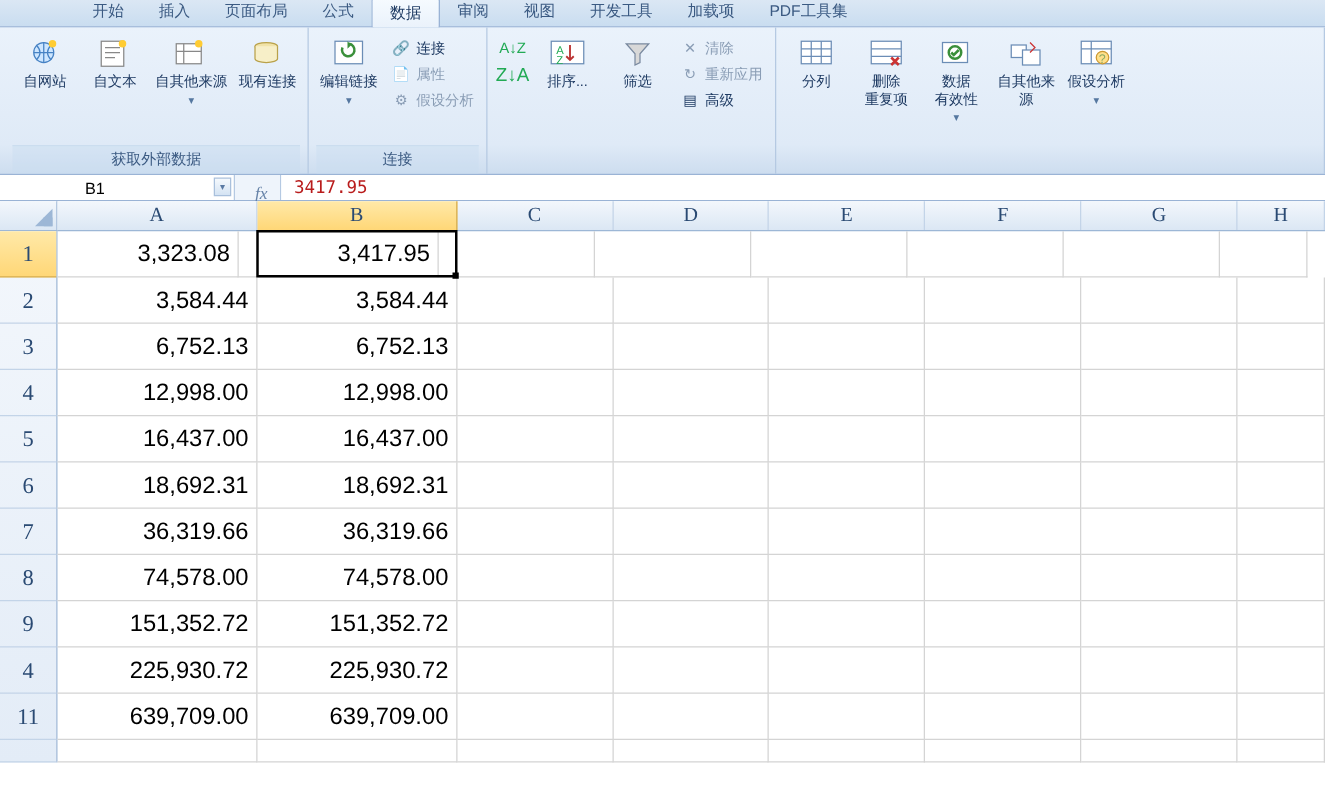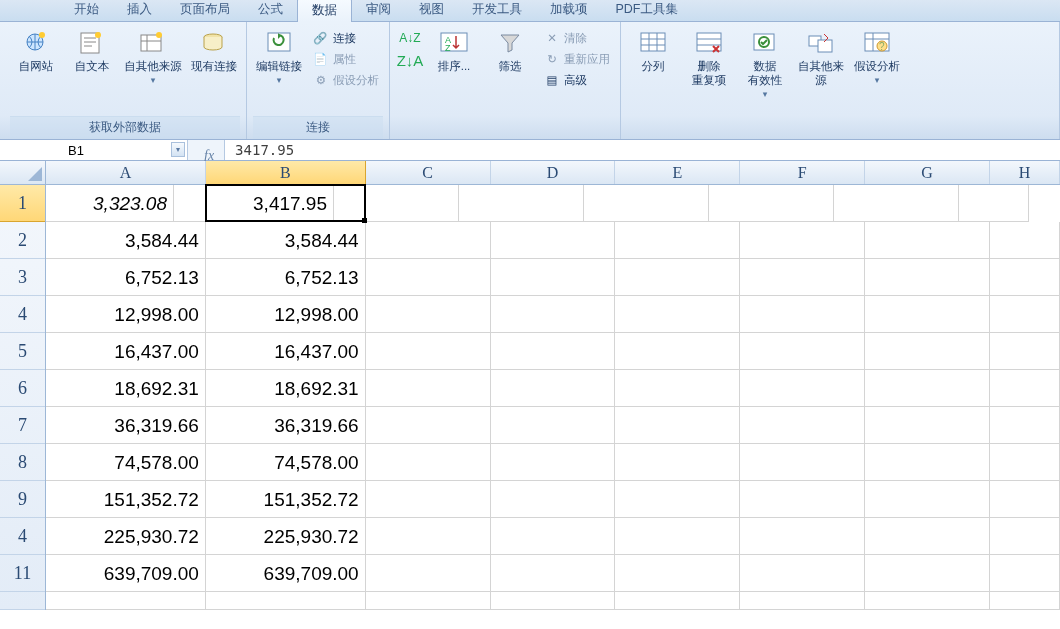--- a/index.html
+++ b/index.html
@@ -149,21 +149,21 @@
     color: #6683a8;
   }
   .formula-input {
     flex: 1;
     background: #fff;
     display: flex;
     align-items: center;
     padding-left: 10px;
     font-family: "SimSun", monospace;
     font-size: 14px;
-    color: #404040;
+    color: #b91c1c;
   }
 
   
   .sheet { position: relative; background: #fff; }
   .corner {
     position: absolute; left: 0; top: 0; width: 46px; height: 24px;
     background: linear-gradient(#f3f7fc,#dbe7f4);
     border-right: 1px solid #9db7d6;
     border-bottom: 1px solid #9db7d6;
   }
@@ -467,21 +467,21 @@
       <div class="row-h">6</div>
       <div class="row-h">7</div>
       <div class="row-h">8</div>
       <div class="row-h">9</div>
       <div class="row-h">4</div>
       <div class="row-h">11</div>
       <div class="row-h" style="height: 18px; line-height: 18px;"></div>
     </div>
   <div class="cells" id="cells">
       <div class="row">
-        <div class="cell" style="width: 128px; font-style: italic;">3,323.08</div>
+        <div class="cell" style="width: 145px;">3,323.08</div>
         <div class="cell" style="width: 160px;">3,417.95</div>
         <div class="cell" style="width: 125px;"></div>
         <div class="cell" style="width: 125px;"></div>
         <div class="cell" style="width: 125px;"></div>
         <div class="cell" style="width: 125px;"></div>
         <div class="cell" style="width: 125px;"></div>
         <div class="cell" style="width: 70px;"></div>
       </div>
       <div class="row">
         <div class="cell" style="width: 160px;">3,584.44</div>

